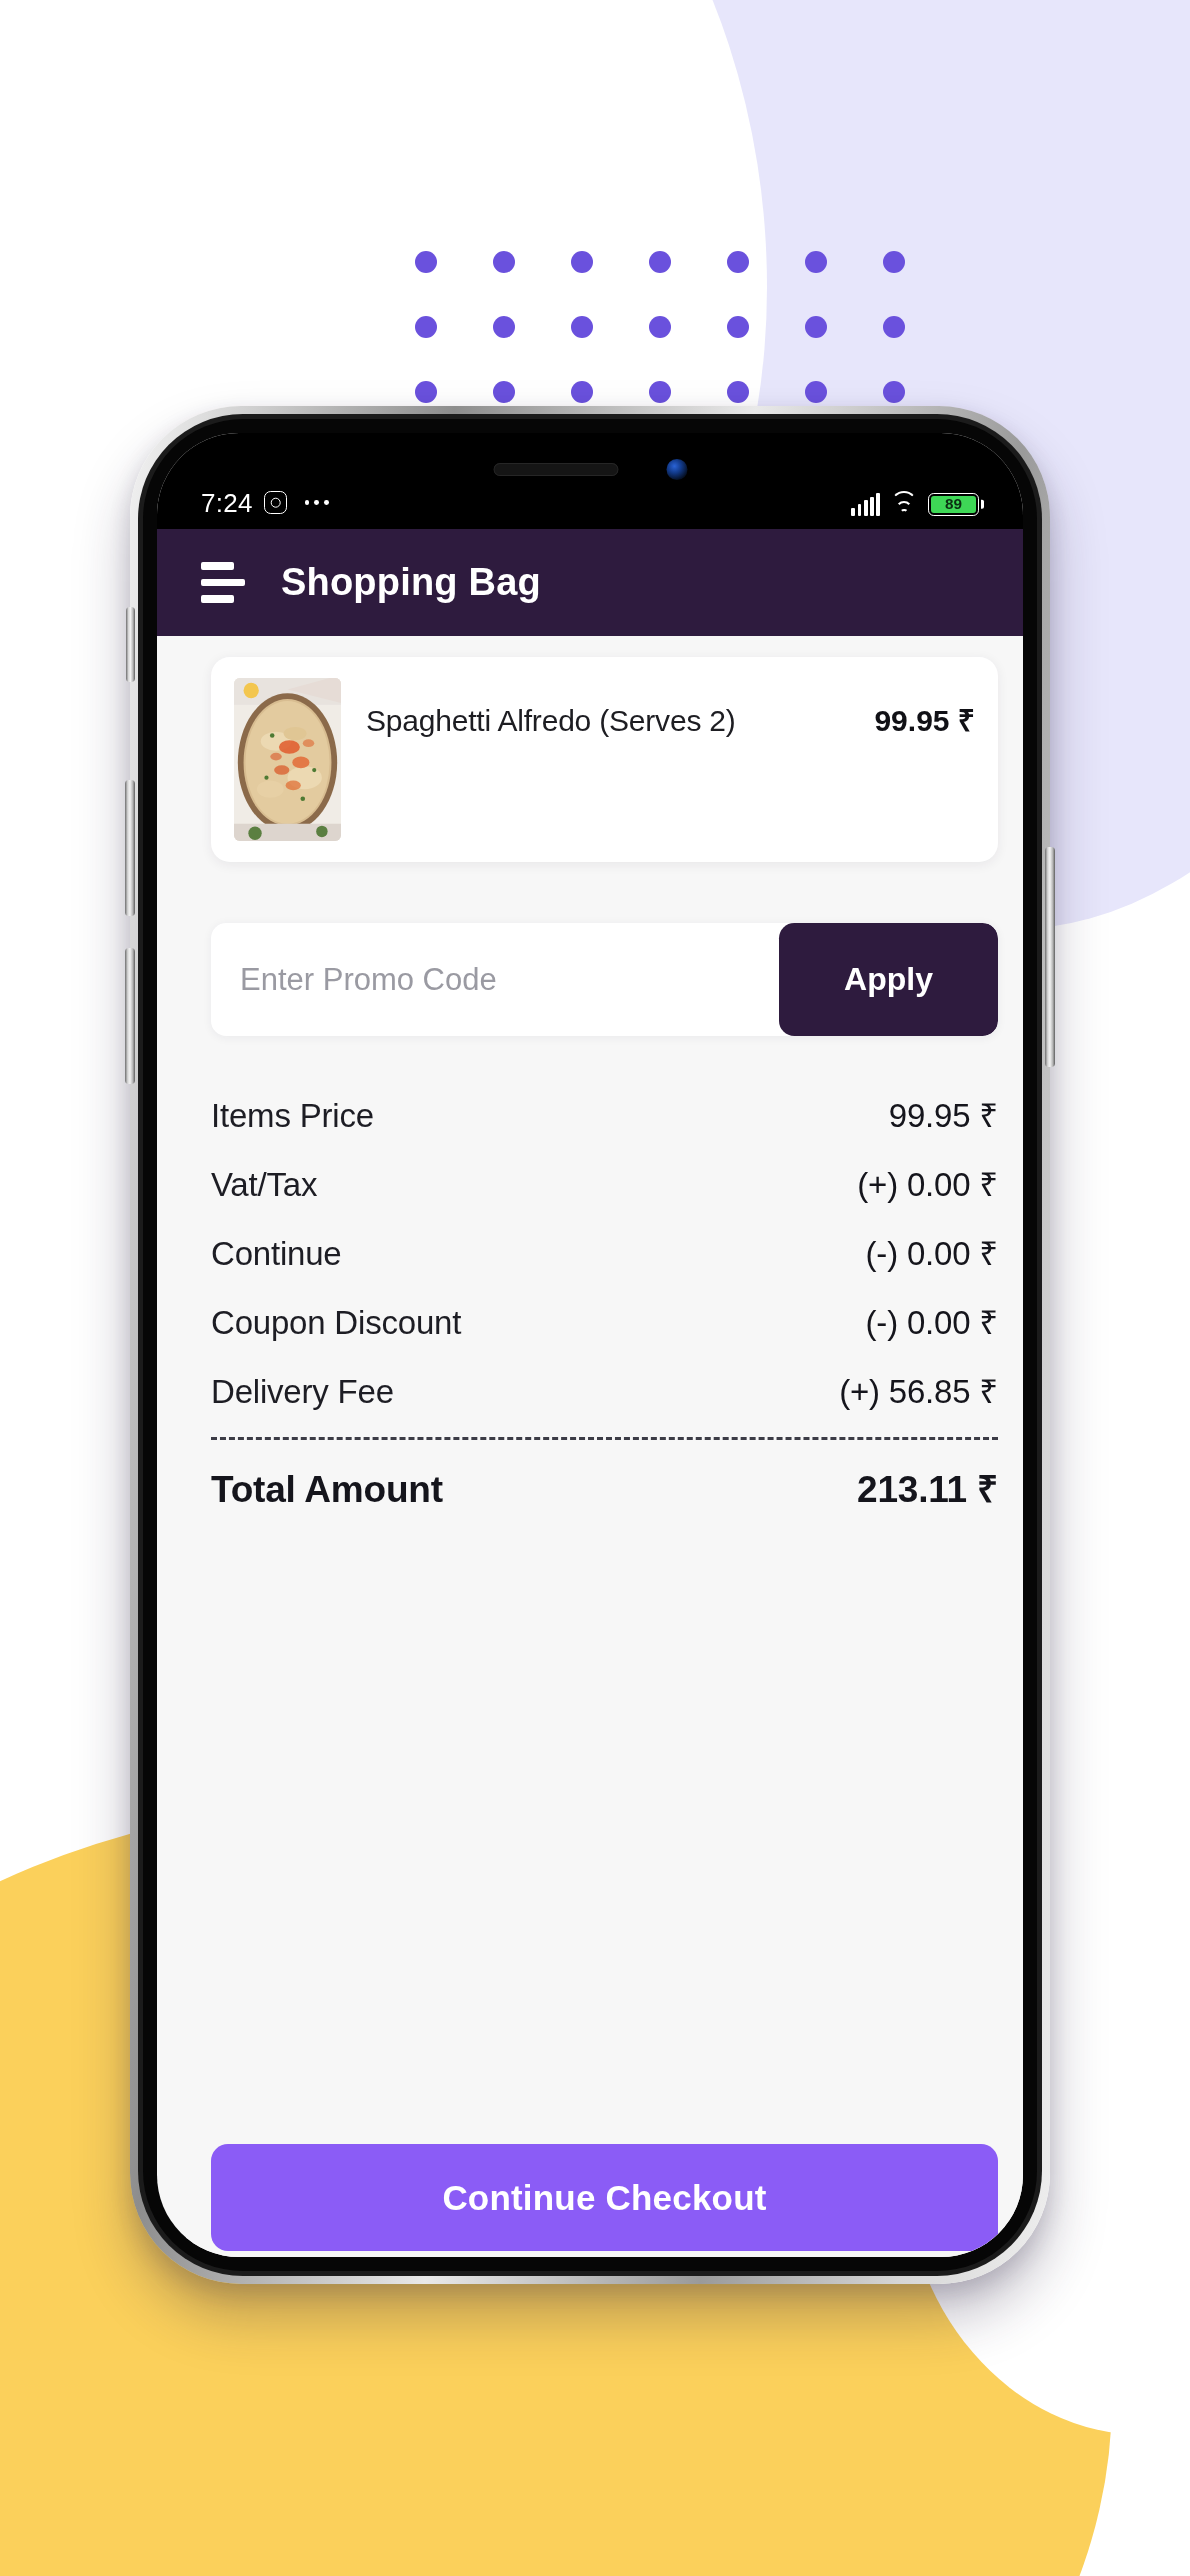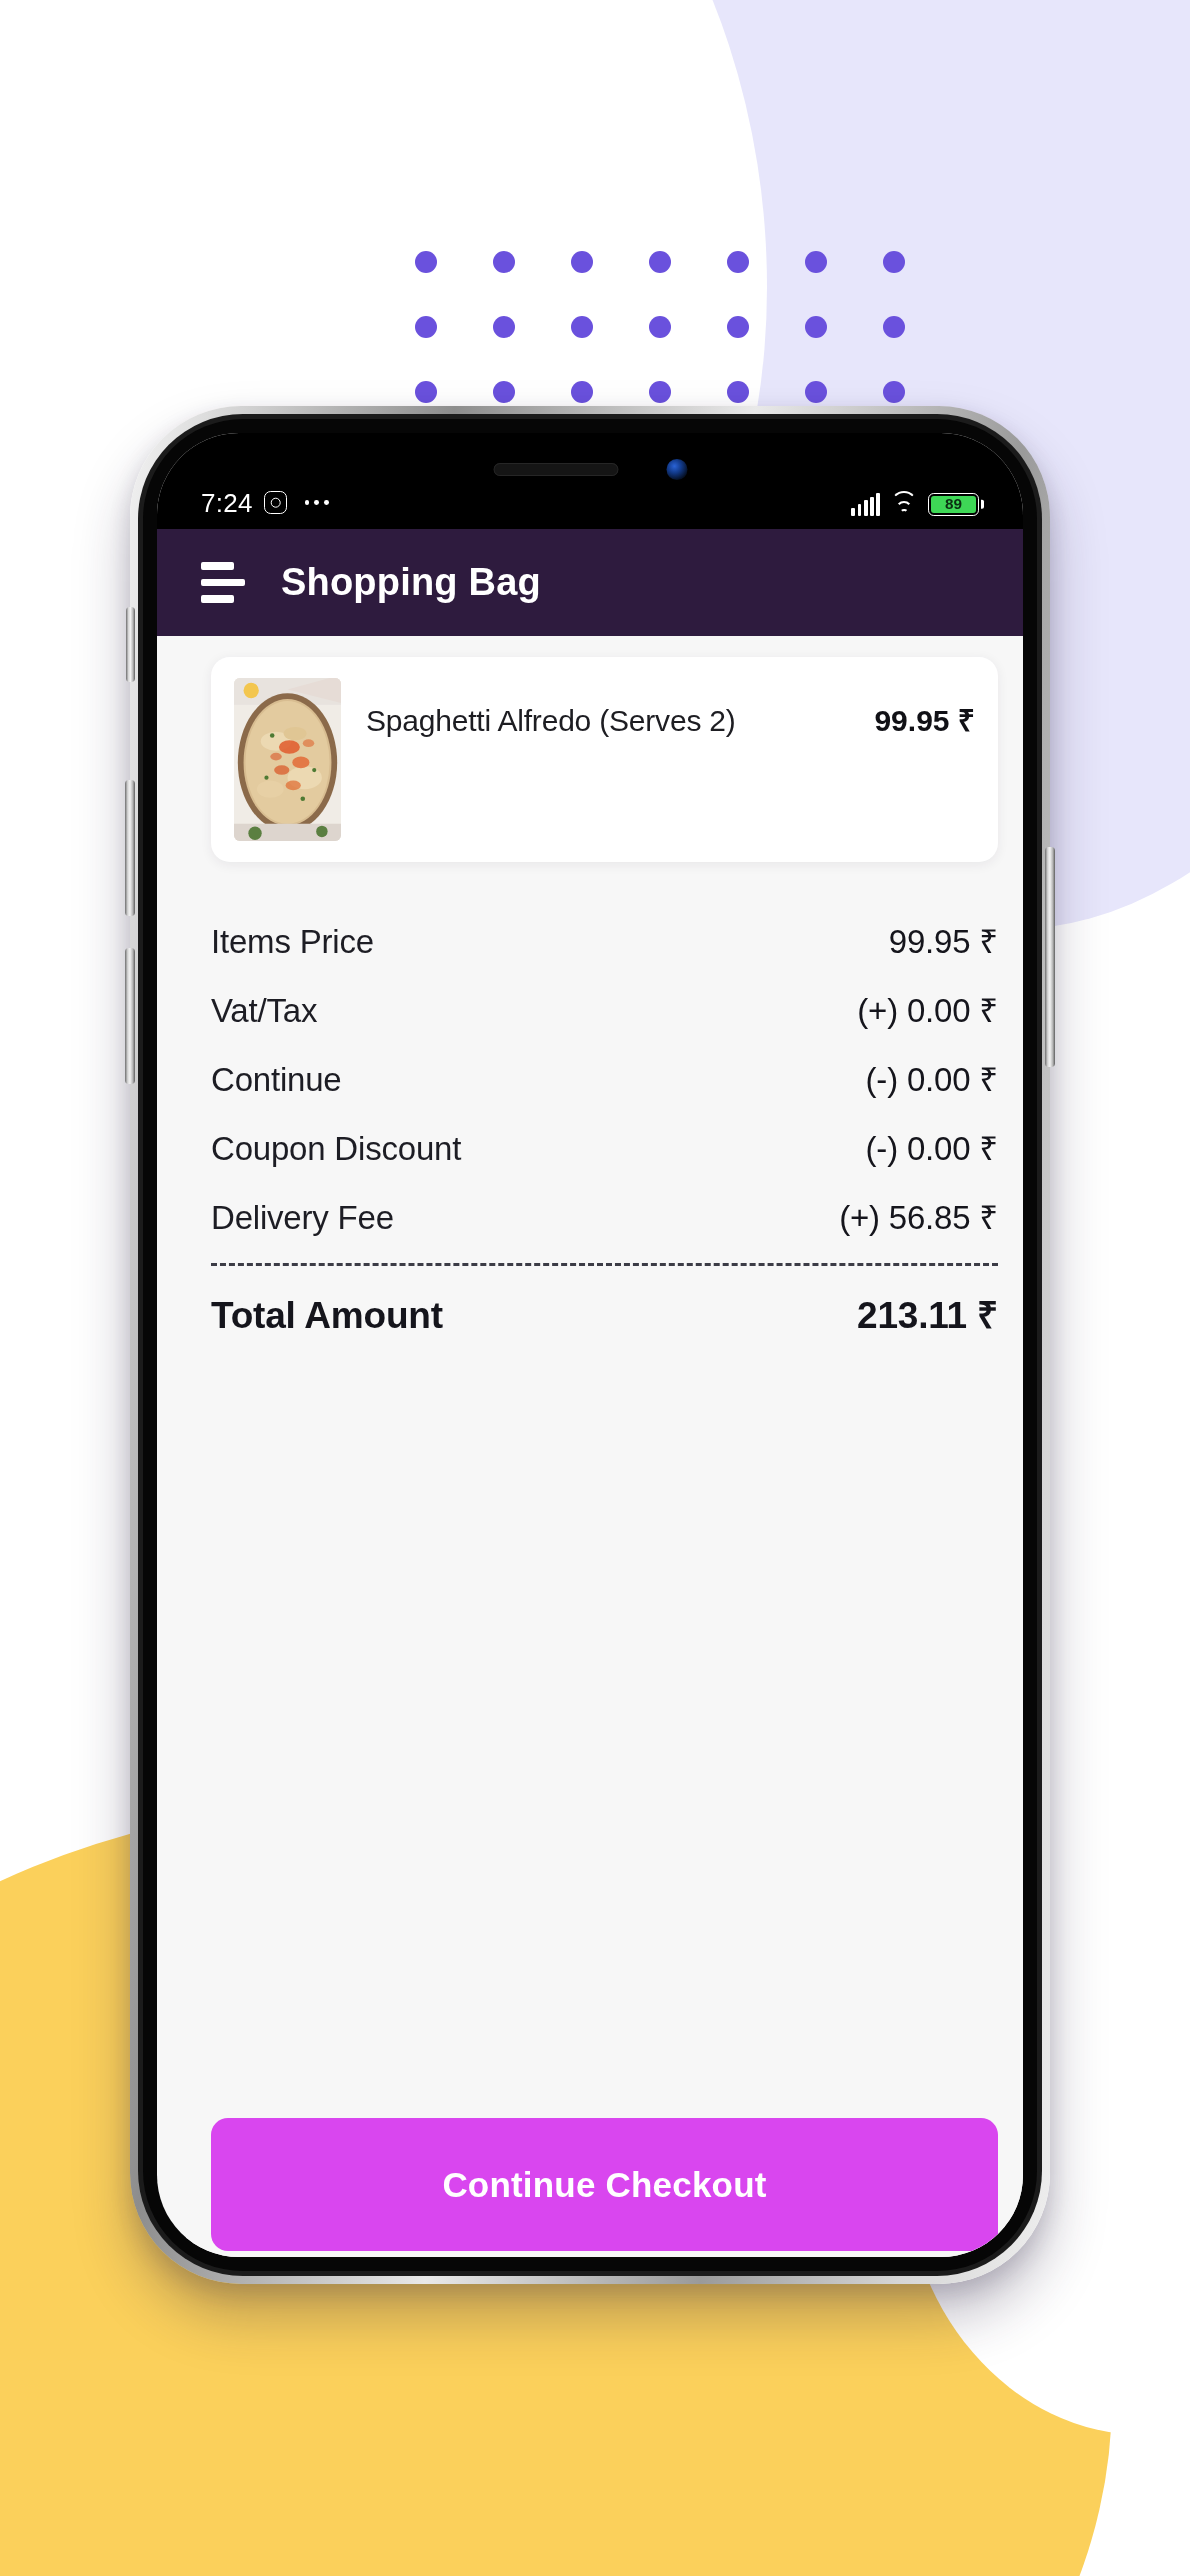--- a/index.html
+++ b/index.html
@@ -297,22 +297,22 @@
     margin:11.5px 0 5.8px 0;
   }
   .sum-row.total { padding-top:17px; }
   .sum-row.total .sum-label,
   .sum-row.total .sum-value { font-size:37px; font-weight:700; color:#15151c; }
 
   .spacer { flex:1 1 auto; }
 
   .checkout-wrap { padding:0 25px 5.8px 25px; }
   .checkout-btn {
-    width:100%; height:133px;
-    background:#d946ef; color:#FFFFFF;
+    width:100%; height:107px;
+    background:#8b5cf6; color:#FFFFFF;
     border:none; border-radius:17px;
     font-family:"Liberation Sans", sans-serif;
     font-size:35px; font-weight:700;
     cursor:pointer;
     letter-spacing:0.2px;
   }
 </style>
 </head>
 <body>
 
@@ -437,20 +437,24 @@
             </svg>
           </div>
           <div class="card-main">
             <div class="card-row1">
               <span class="item-name">Spaghetti Alfredo (Serves 2)</span>
               <span class="item-price">99.95 ₹</span>
             </div>
           </div>
         </div>
 
+        <div class="promo">
+          <input class="promo-input" type="text" placeholder="Enter Promo Code" style="">
+          <button class="promo-apply">Apply</button>
+        </div>
 
         <div class="summary" id="summary">
             <div class="sum-row">
               <span class="sum-label">Items Price</span>
               <span class="sum-value">99.95 ₹</span>
             </div>
             <div class="sum-row">
               <span class="sum-label">Vat/Tax</span>
               <span class="sum-value">(+) 0.00 ₹</span>
             </div>

